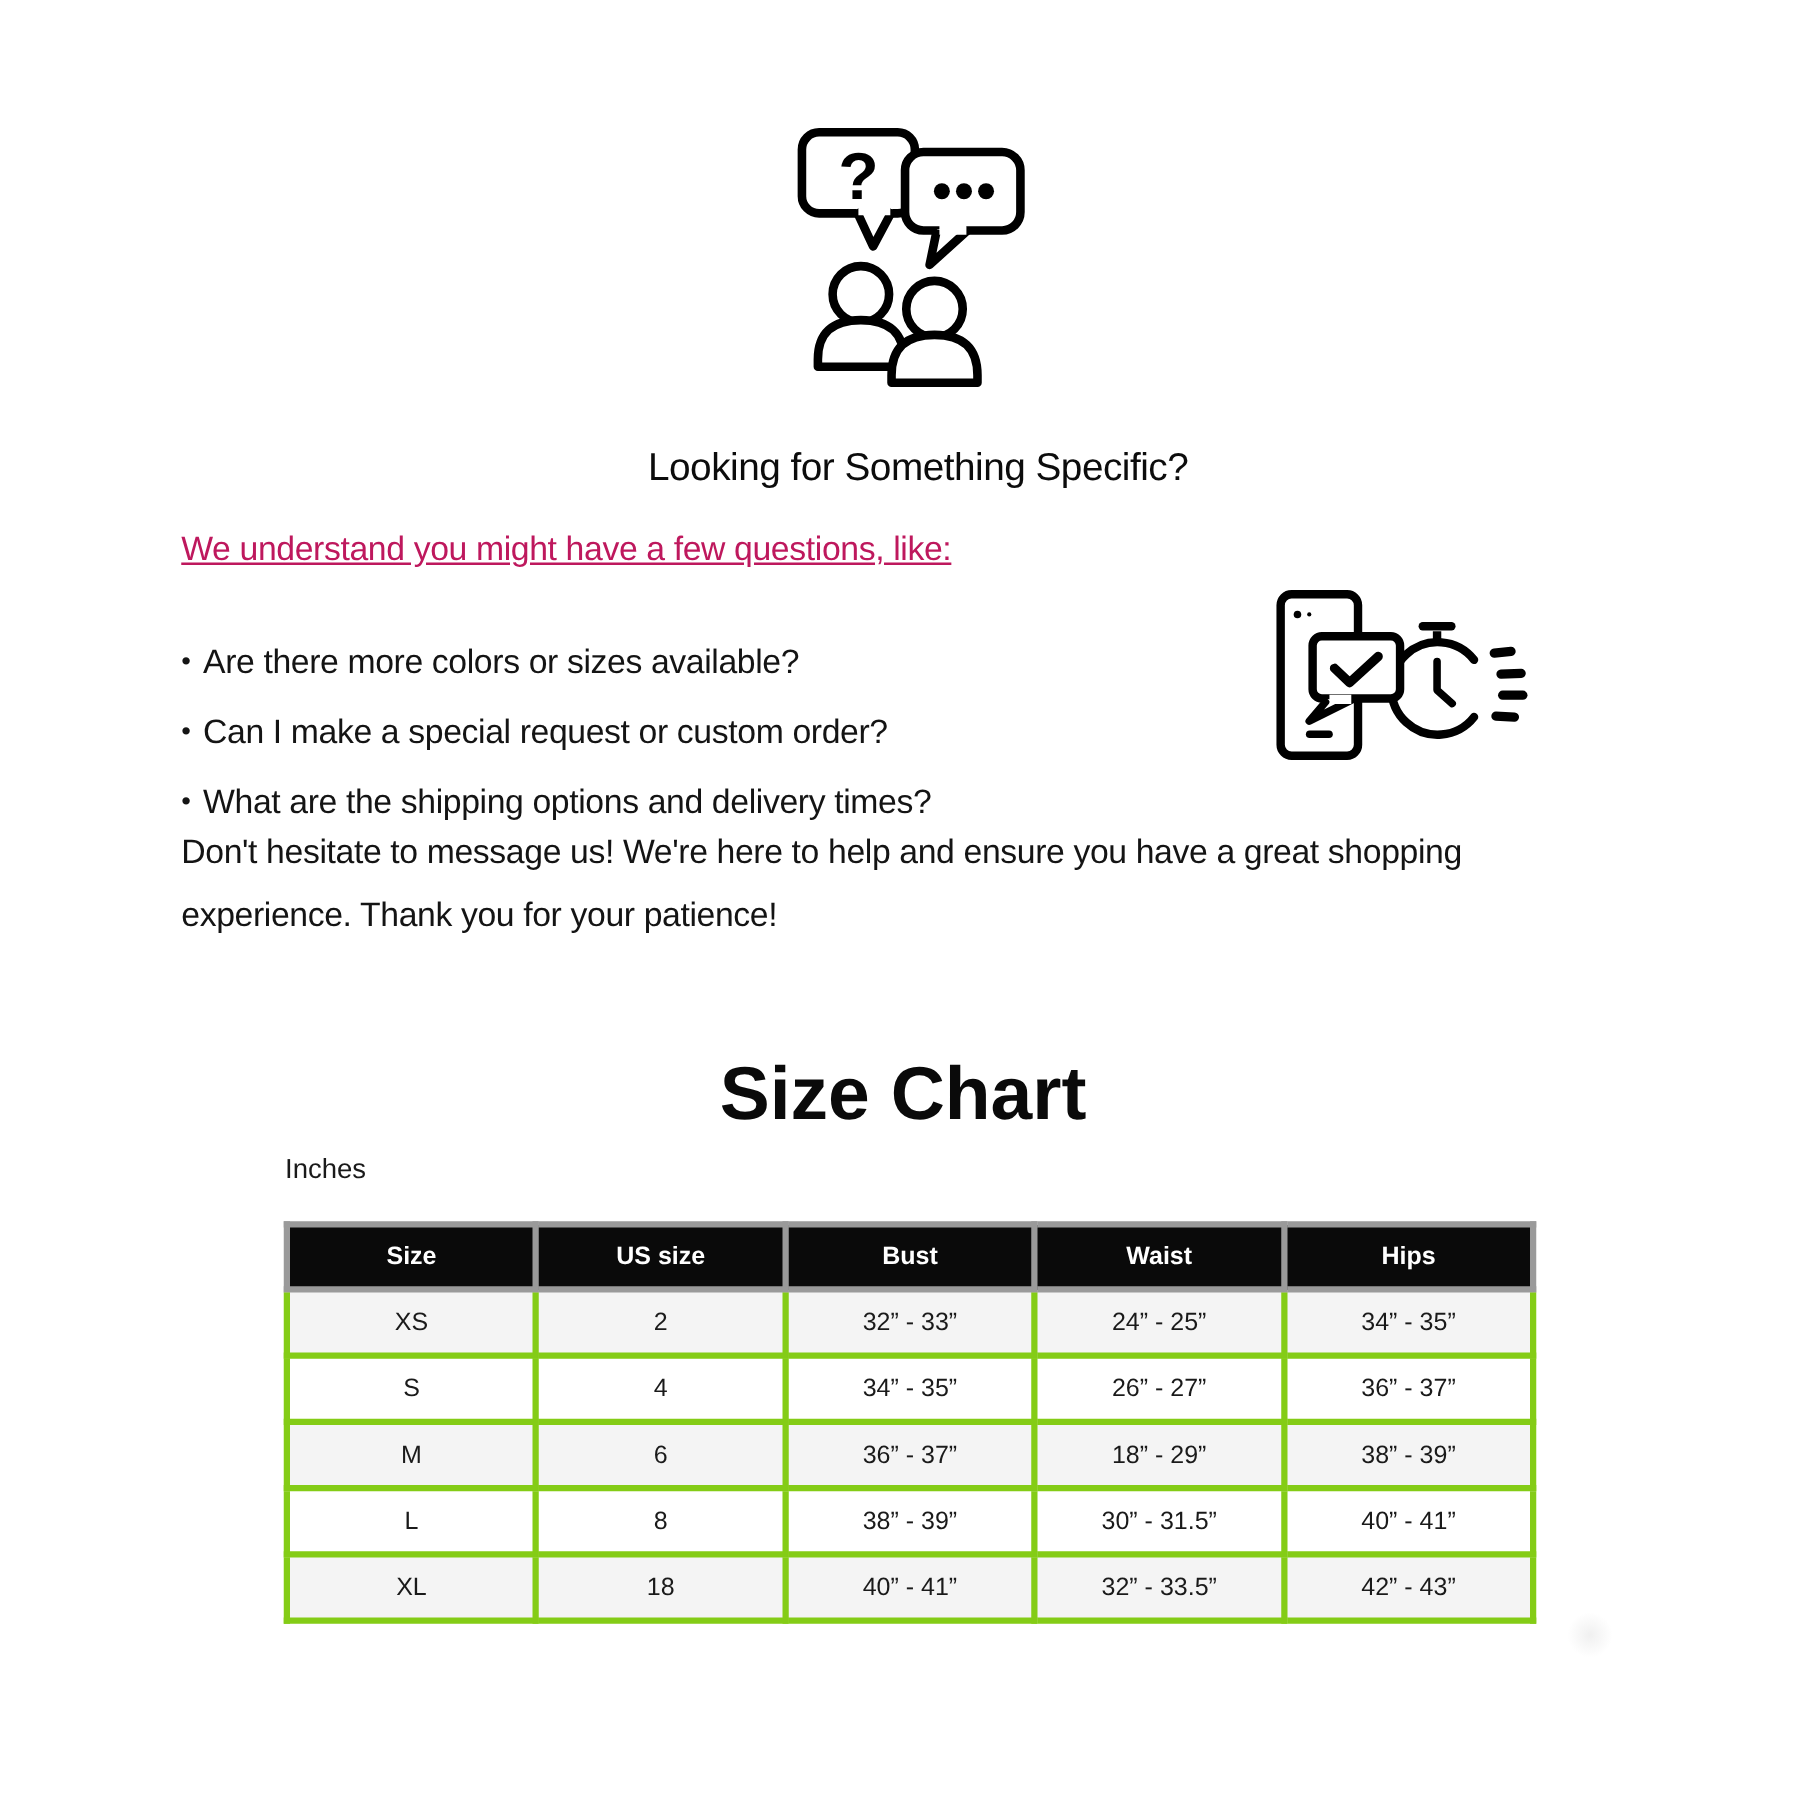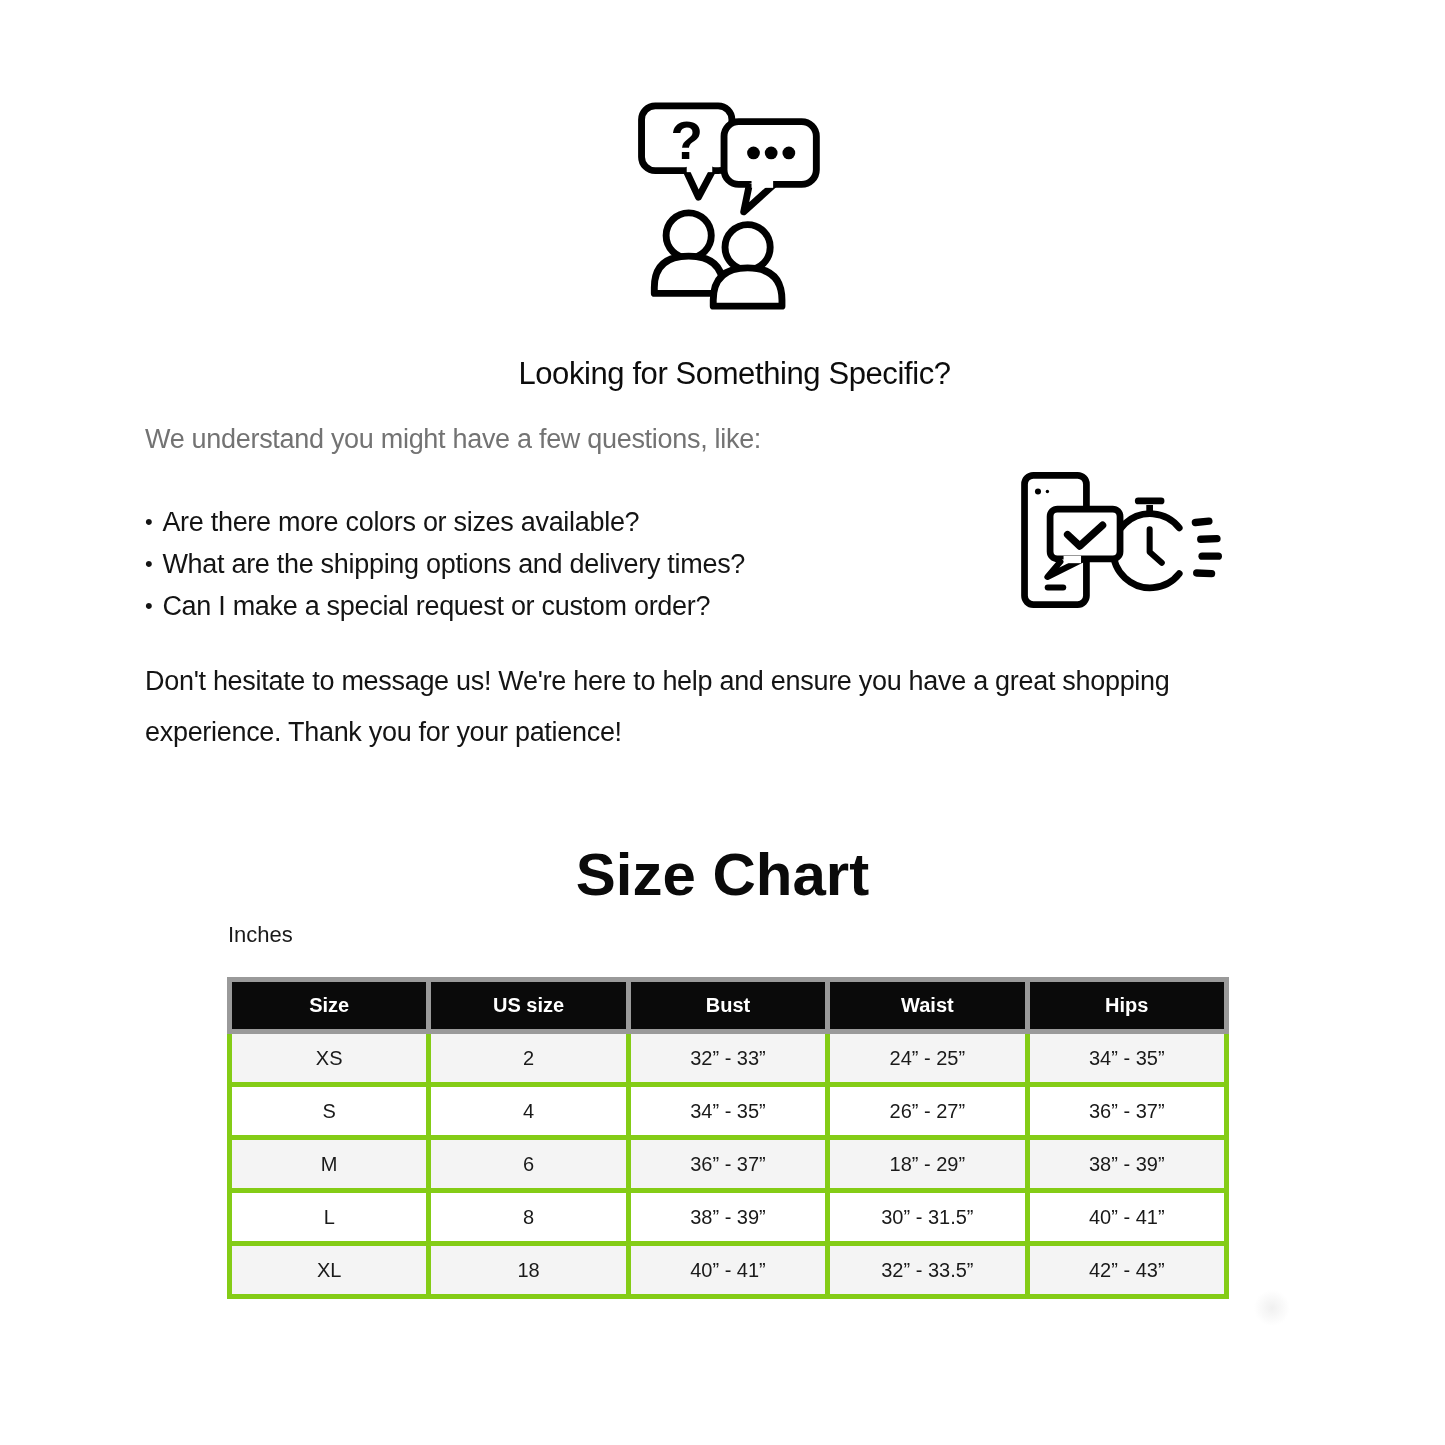--- a/index.html
+++ b/index.html
@@ -9,25 +9,25 @@
   }
   
   .chat-icon{position:absolute;left:626px;top:98px;width:200px;height:218px;}
   
   .main-title{
     position:absolute;left:0;top:356px;width:100%;text-align:center;
     font-size:31px;font-weight:400;letter-spacing:-0.4px;color:#0c0c0c;padding-left:12px;
   }
   .intro{
     position:absolute;left:145px;top:424px;width:1100px;
-    font-size:27px;letter-spacing:-0.3px;color:#737373;
+    font-size:27px;letter-spacing:-0.3px;color:#be185d;text-decoration:underline;
   }
   .questions{
     position:absolute;left:145px;top:501px;width:860px;
-    font-size:27px;line-height:41px;letter-spacing:-0.3px;color:#141414;
+    font-size:27px;line-height:55px;letter-spacing:-0.3px;color:#141414;
   }
   .question-line .bullet{font-size:22px;vertical-align:2px;margin-right:10px;}
   .phone-icon{position:absolute;left:1003px;top:466px;width:222px;height:152px;}
   .closing{
     position:absolute;left:145px;top:656px;width:1145px;
     font-size:27px;line-height:51px;letter-spacing:-0.3px;color:#141414;
   }
   
   .size-chart-title{
     position:absolute;left:0;top:840px;width:100%;text-align:center;
@@ -85,22 +85,22 @@
       <path d="M87 212 L87 206 Q87 173 122 173 Q157 173 157 206 L157 212 Z" fill="#ffffff" stroke="#000000" stroke-width="7" stroke-linejoin="round"></path>
     </svg>
   </div>
 
   <div class="main-title">Looking for Something Specific?</div>
 
   <div class="intro">We understand you might have a few questions, like:</div>
 
   <div class="questions">
     <div class="question-line"><span class="bullet">•</span><span>Are there more colors or sizes available?</span></div>
+    <div class="question-line"><span class="bullet">•</span><span>Can I make a special request or custom order?</span></div>
     <div class="question-line"><span class="bullet">•</span><span>What are the shipping options and delivery times?</span></div>
-    <div class="question-line"><span class="bullet">•</span><span>Can I make a special request or custom order?</span></div>
   </div>
 
   <div class="phone-icon">
     <svg viewBox="0 0 330 222" width="222" height="152" aria-hidden="true">
 
       <rect x="32" y="12" width="92" height="192" rx="13" fill="#ffffff" stroke="#000000" stroke-width="10"></rect>
       <circle cx="52" cy="36" r="4.5" fill="#000000"></circle>
       <circle cx="66" cy="36" r="2.5" fill="#000000"></circle>
       <rect x="62" y="174" width="32" height="9" rx="4.5" fill="#000000"></rect>
 

